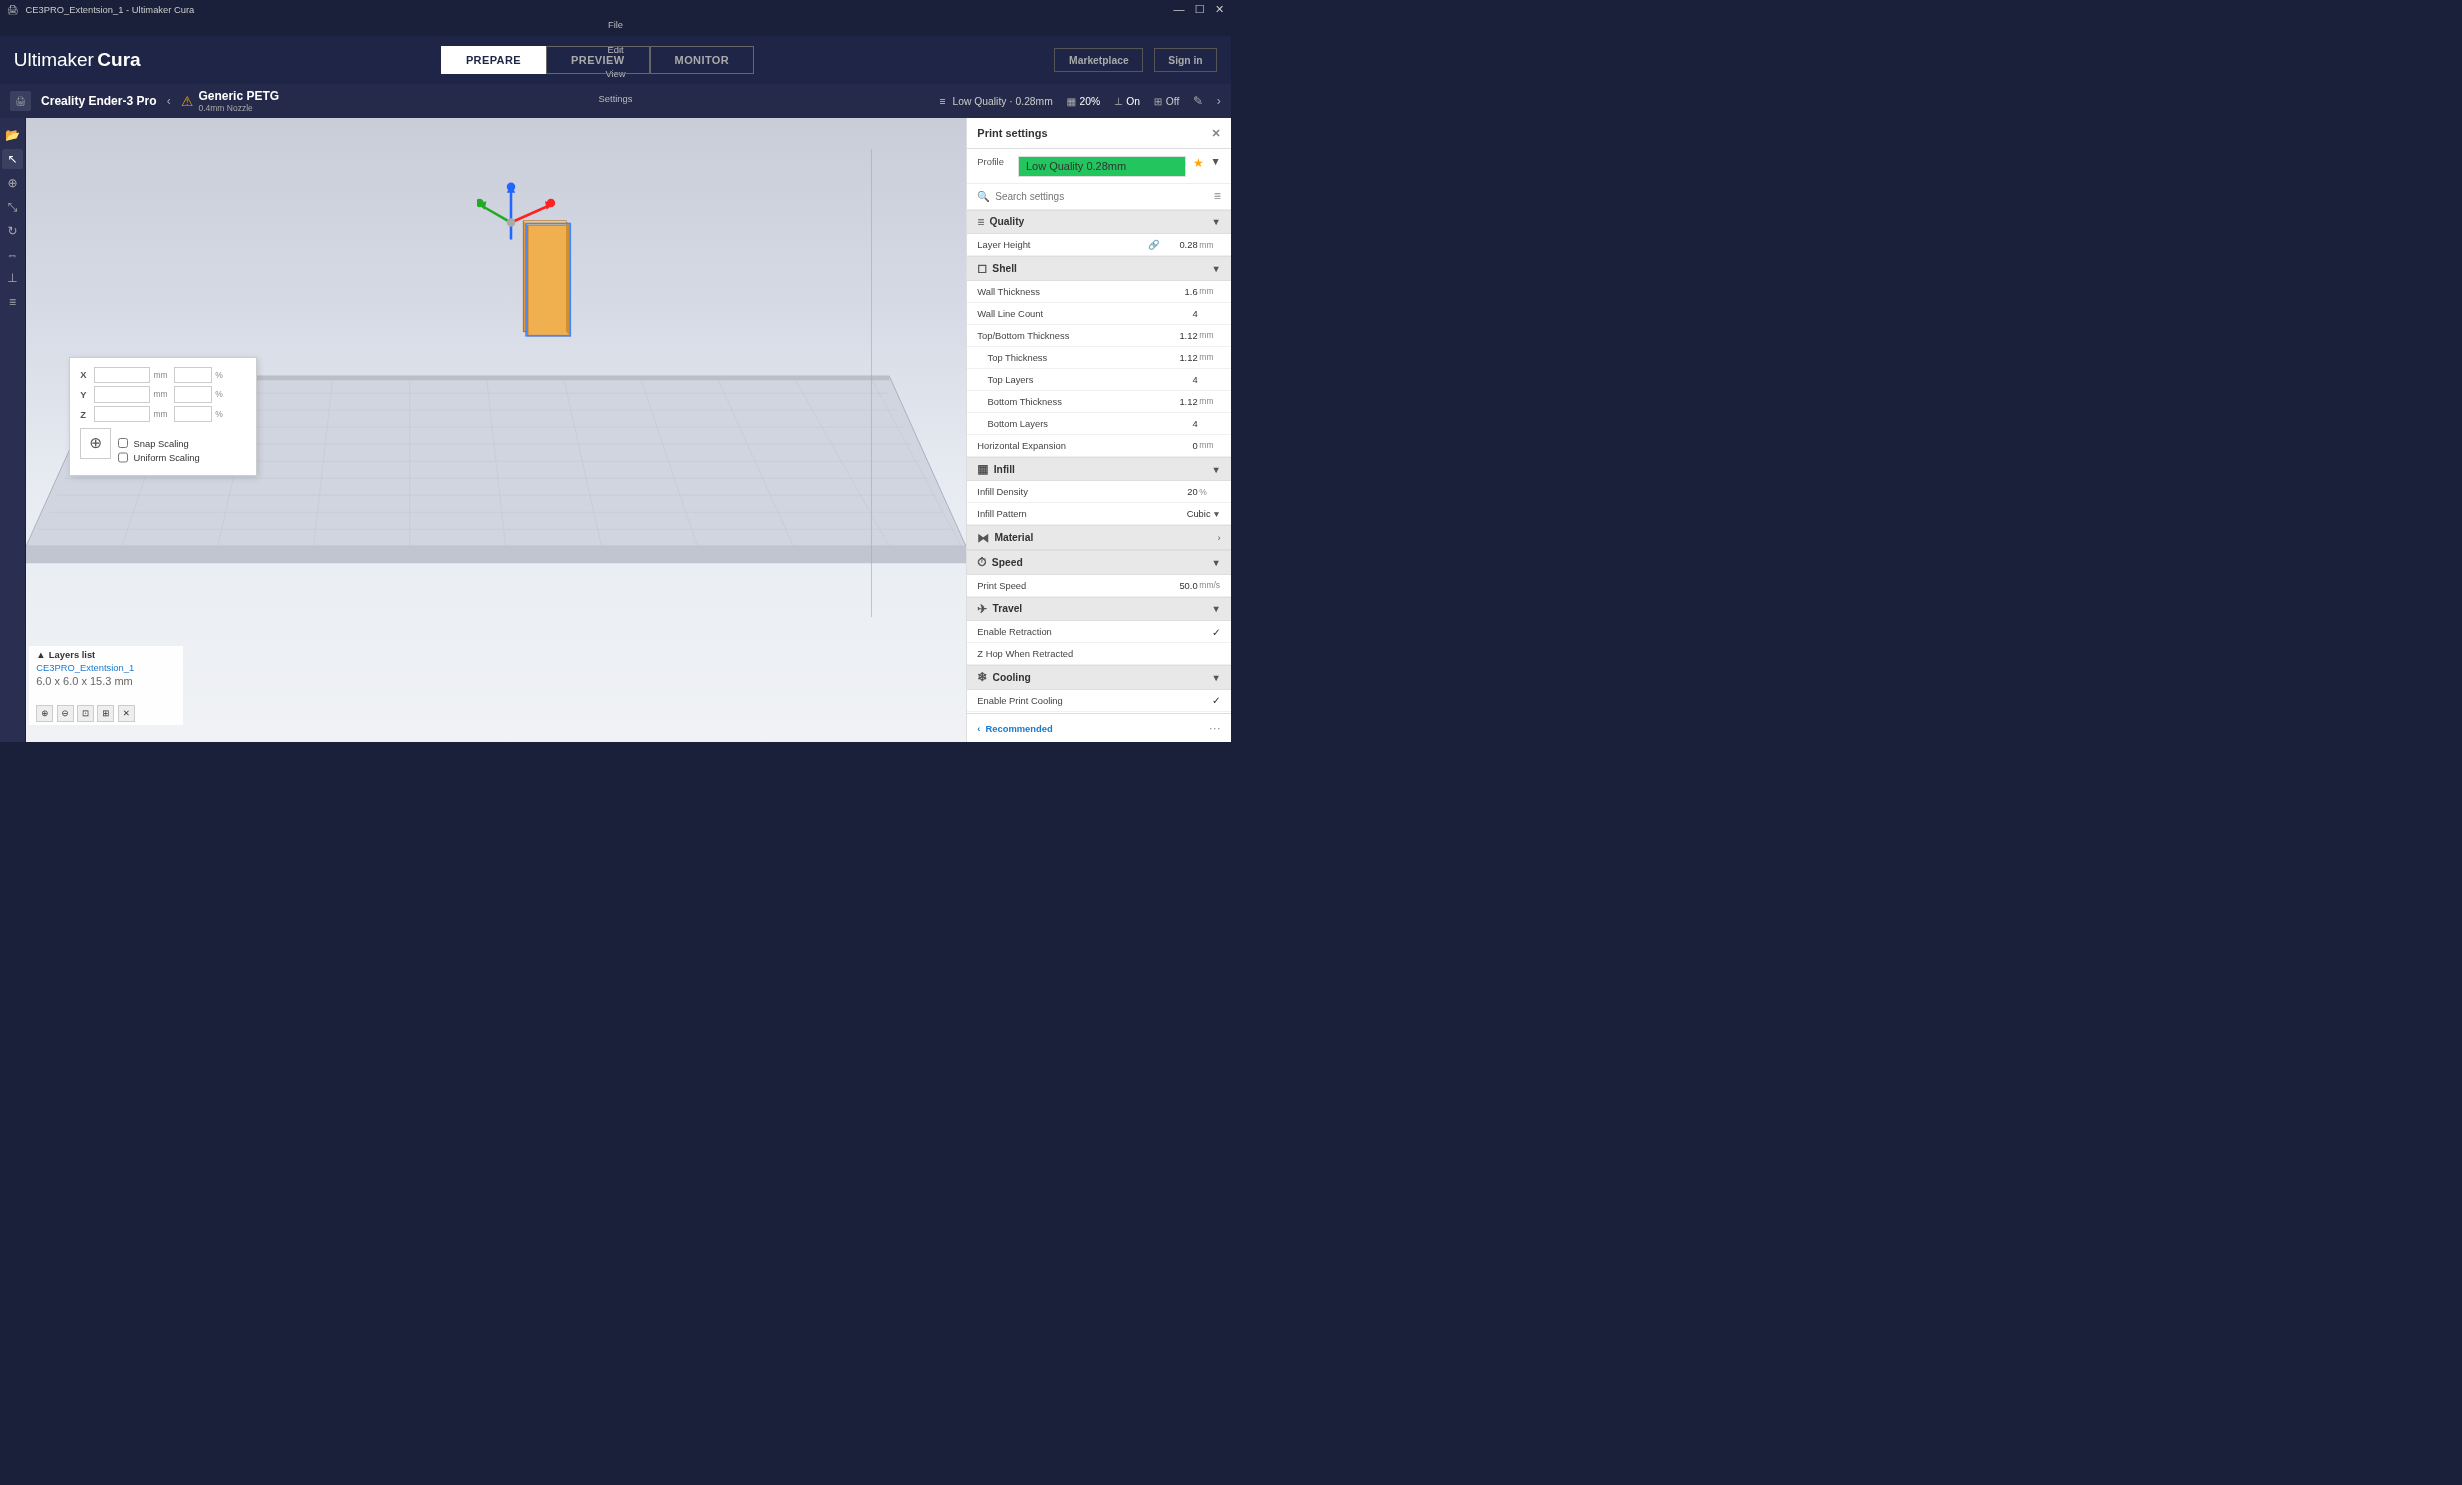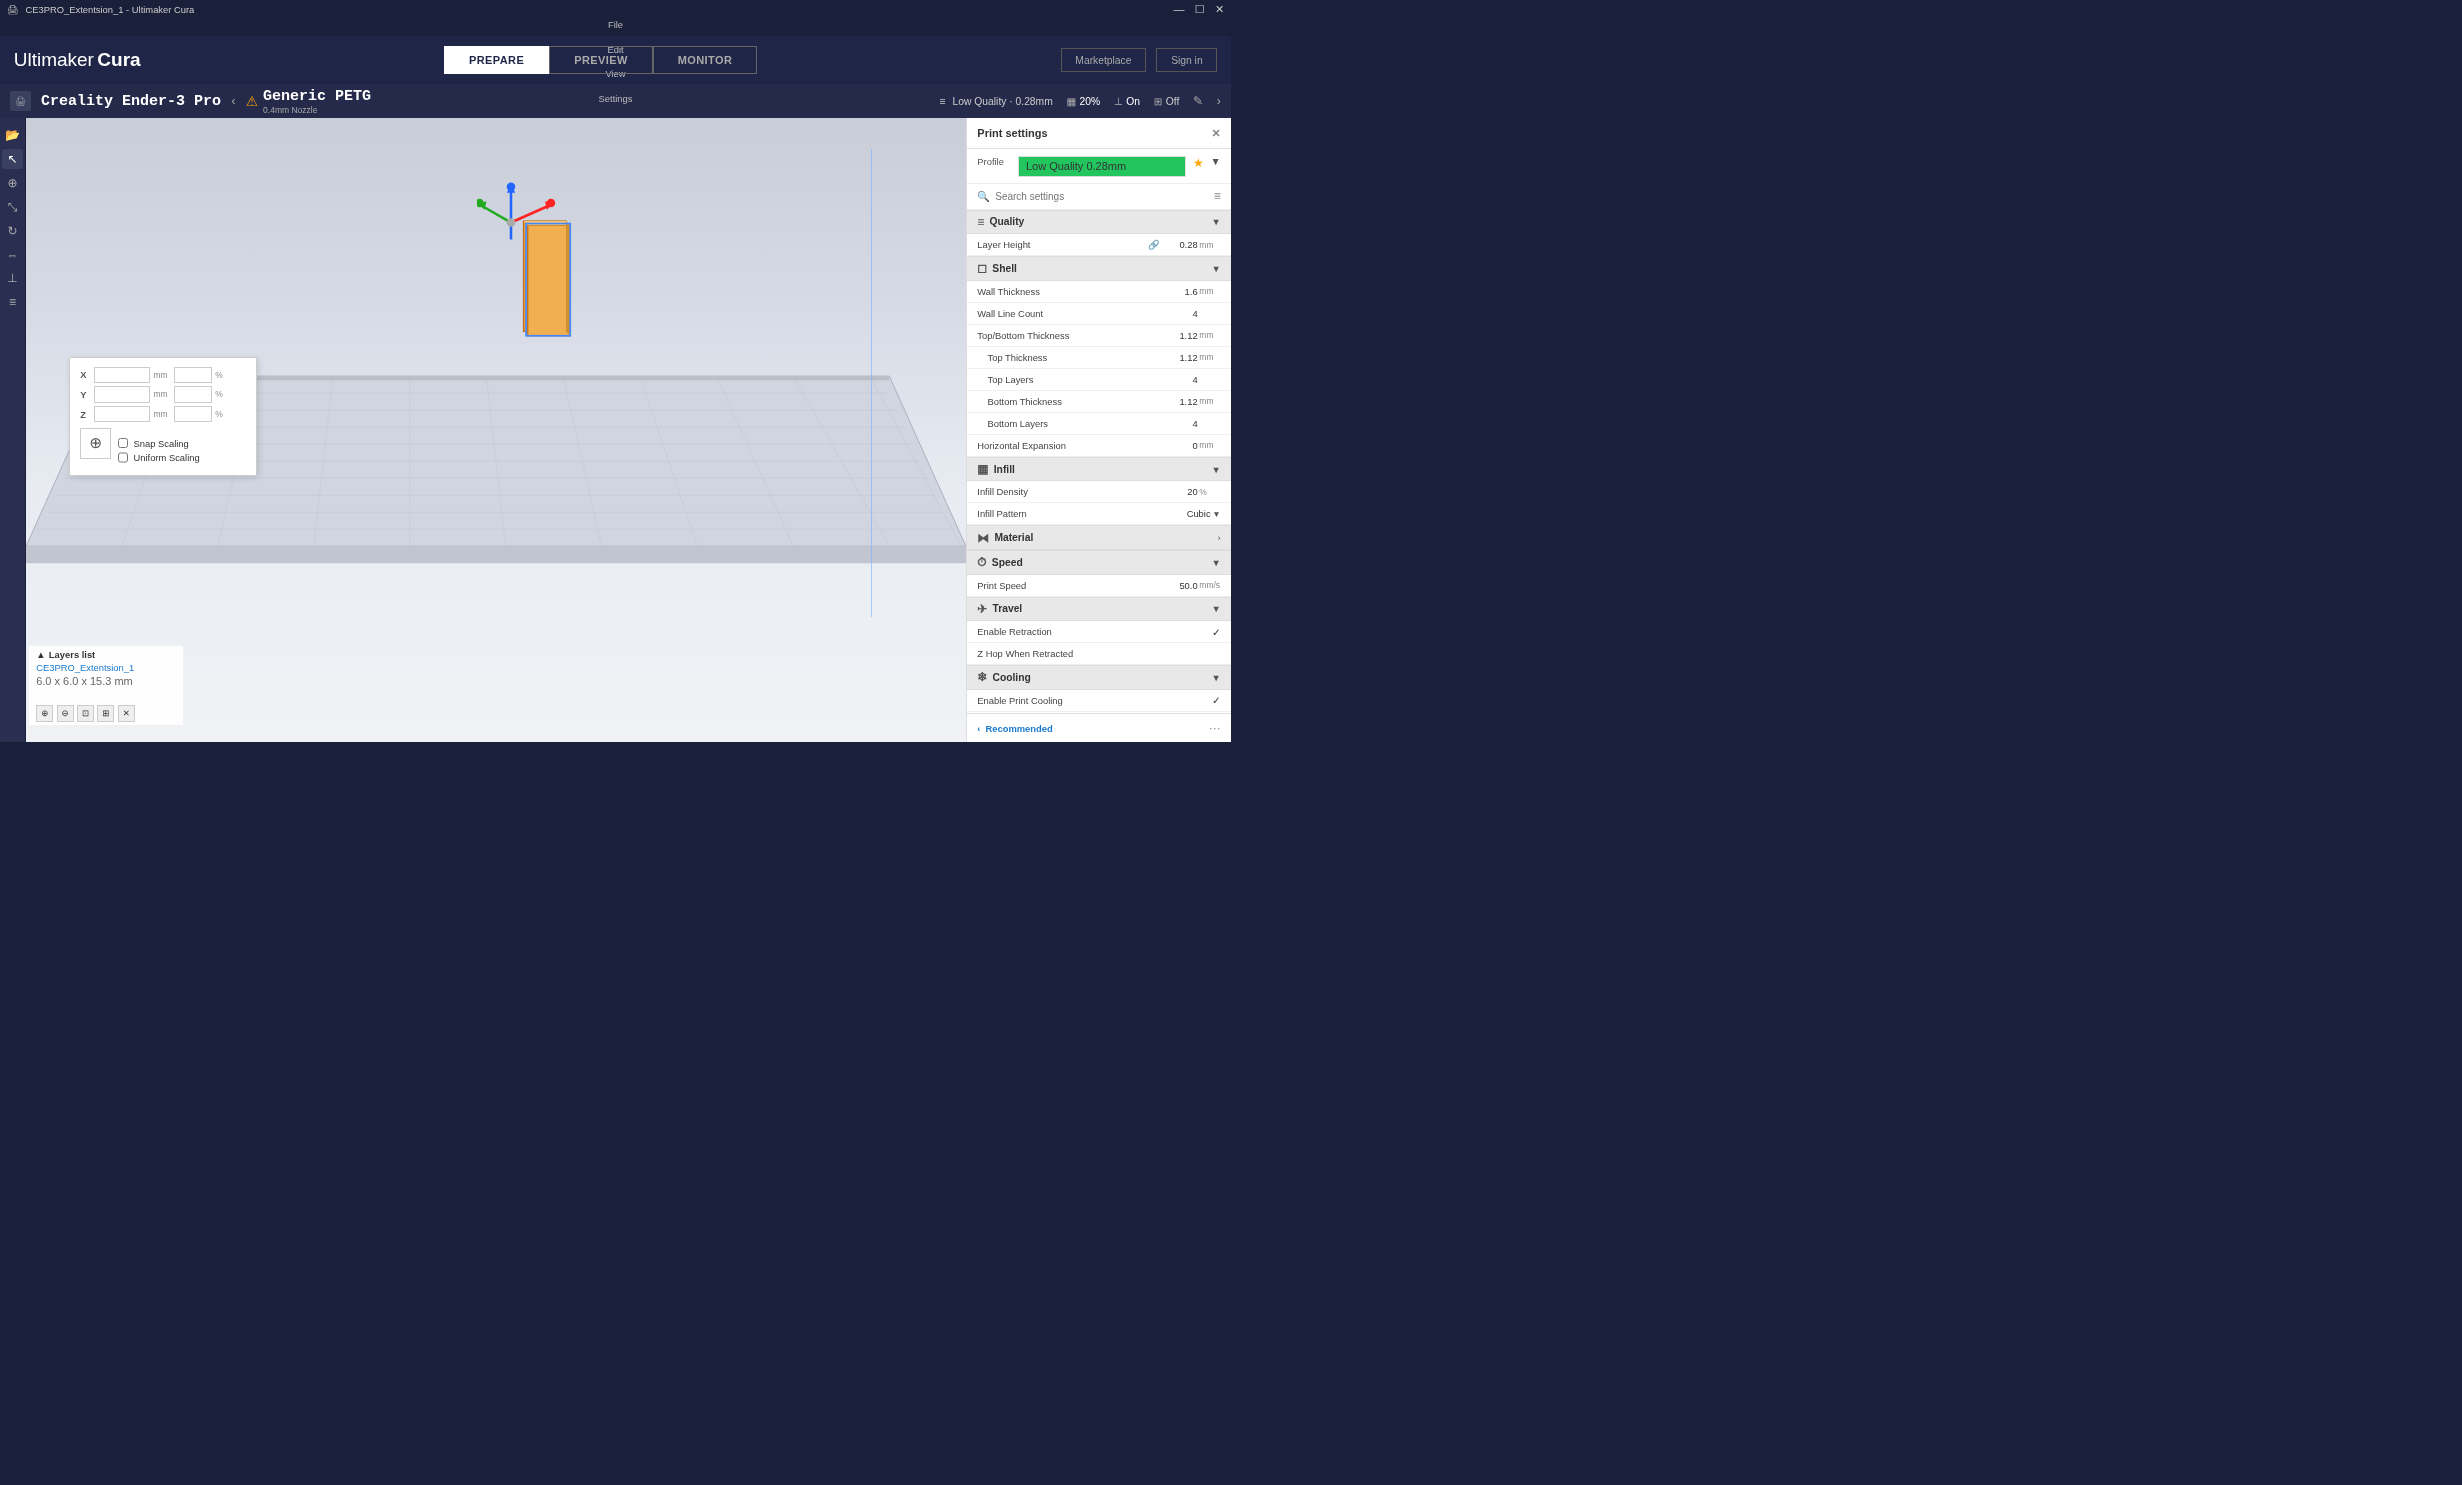--- a/index.html
+++ b/index.html
@@ -65,36 +65,36 @@
     }
 
     #header-right { display: flex; align-items: center; gap: 10.3px; }
     .header-btn {
       background: transparent;
       border: 0.9px solid #555;
       color: #aaa;
       padding: 5.1px 13.7px;
       cursor: pointer;
       font-size: 10.3px;
-      font-weight: 400;
+      font-weight: 700;
     }
 
     
     #subheader {
       background: #252a4a;
       height: 34px;
       display: flex;
       align-items: center;
       padding: 0 10.3px;
       justify-content: space-between;
     }
     #subheader-left { display: flex; align-items: center; gap: 10.3px; color: white; font-size: 10.3px; }
     #subheader-right { display: flex; align-items: center; gap: 13.7px; color: white; font-size: 10.3px; }
     .profile-info { display: flex; flex-direction: column; }
-    .profile-name { font-weight: 600; font-size: 15px; color: white; font-family: Liberation Mono, monospace; }
+    .profile-name { font-weight: 600; font-size: 12px; color: white; }
     .profile-sub { font-size: 8.5px; color: #aaa; }
     .printer-icon { width: 20.5px; height: 20.5px; background: #3a4060; display: flex; align-items: center; justify-content: center; color: #aaa; border-radius: 1.7px; font-size: 8.5px; }
 
     .subheader-quality { display: flex; align-items: center; gap: 6.8px; color: #ccc; font-size: 10.3px; }
     .subheader-percent { color: white; font-size: 10.3px; }
     .toggle-val { color: white; font-size: 10.3px; }
     .toggle-off { color: #ccc; font-size: 10.3px; }
 
     
     #main { display: flex; height: calc(742px - 19px - 17px - 48px - 34px); }

